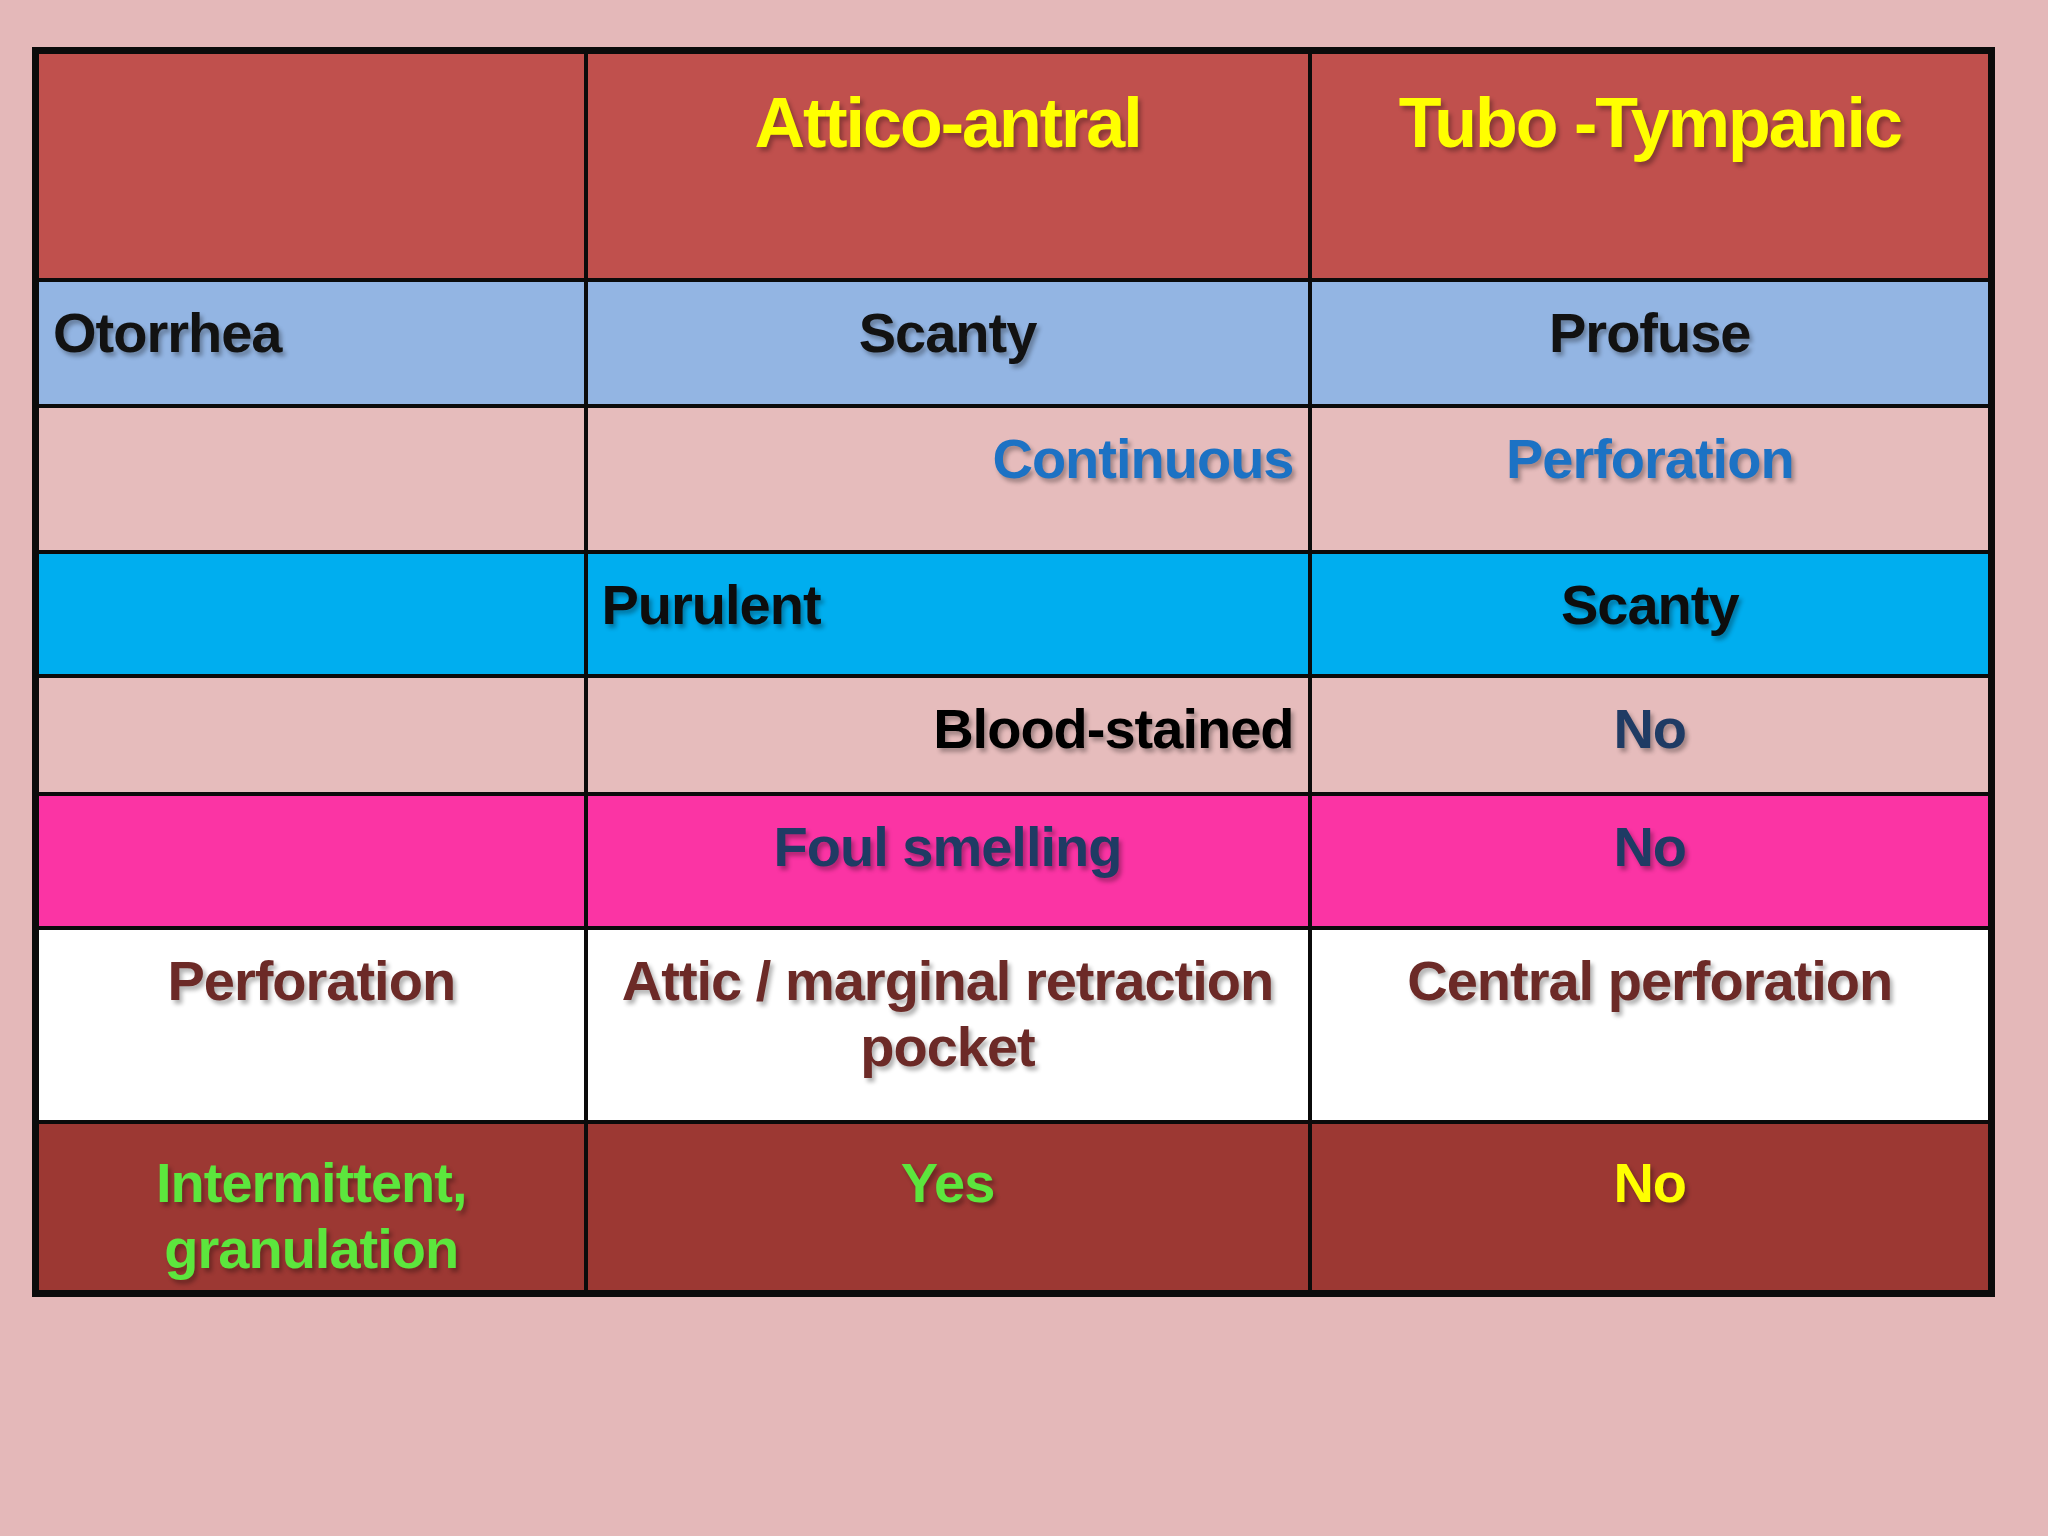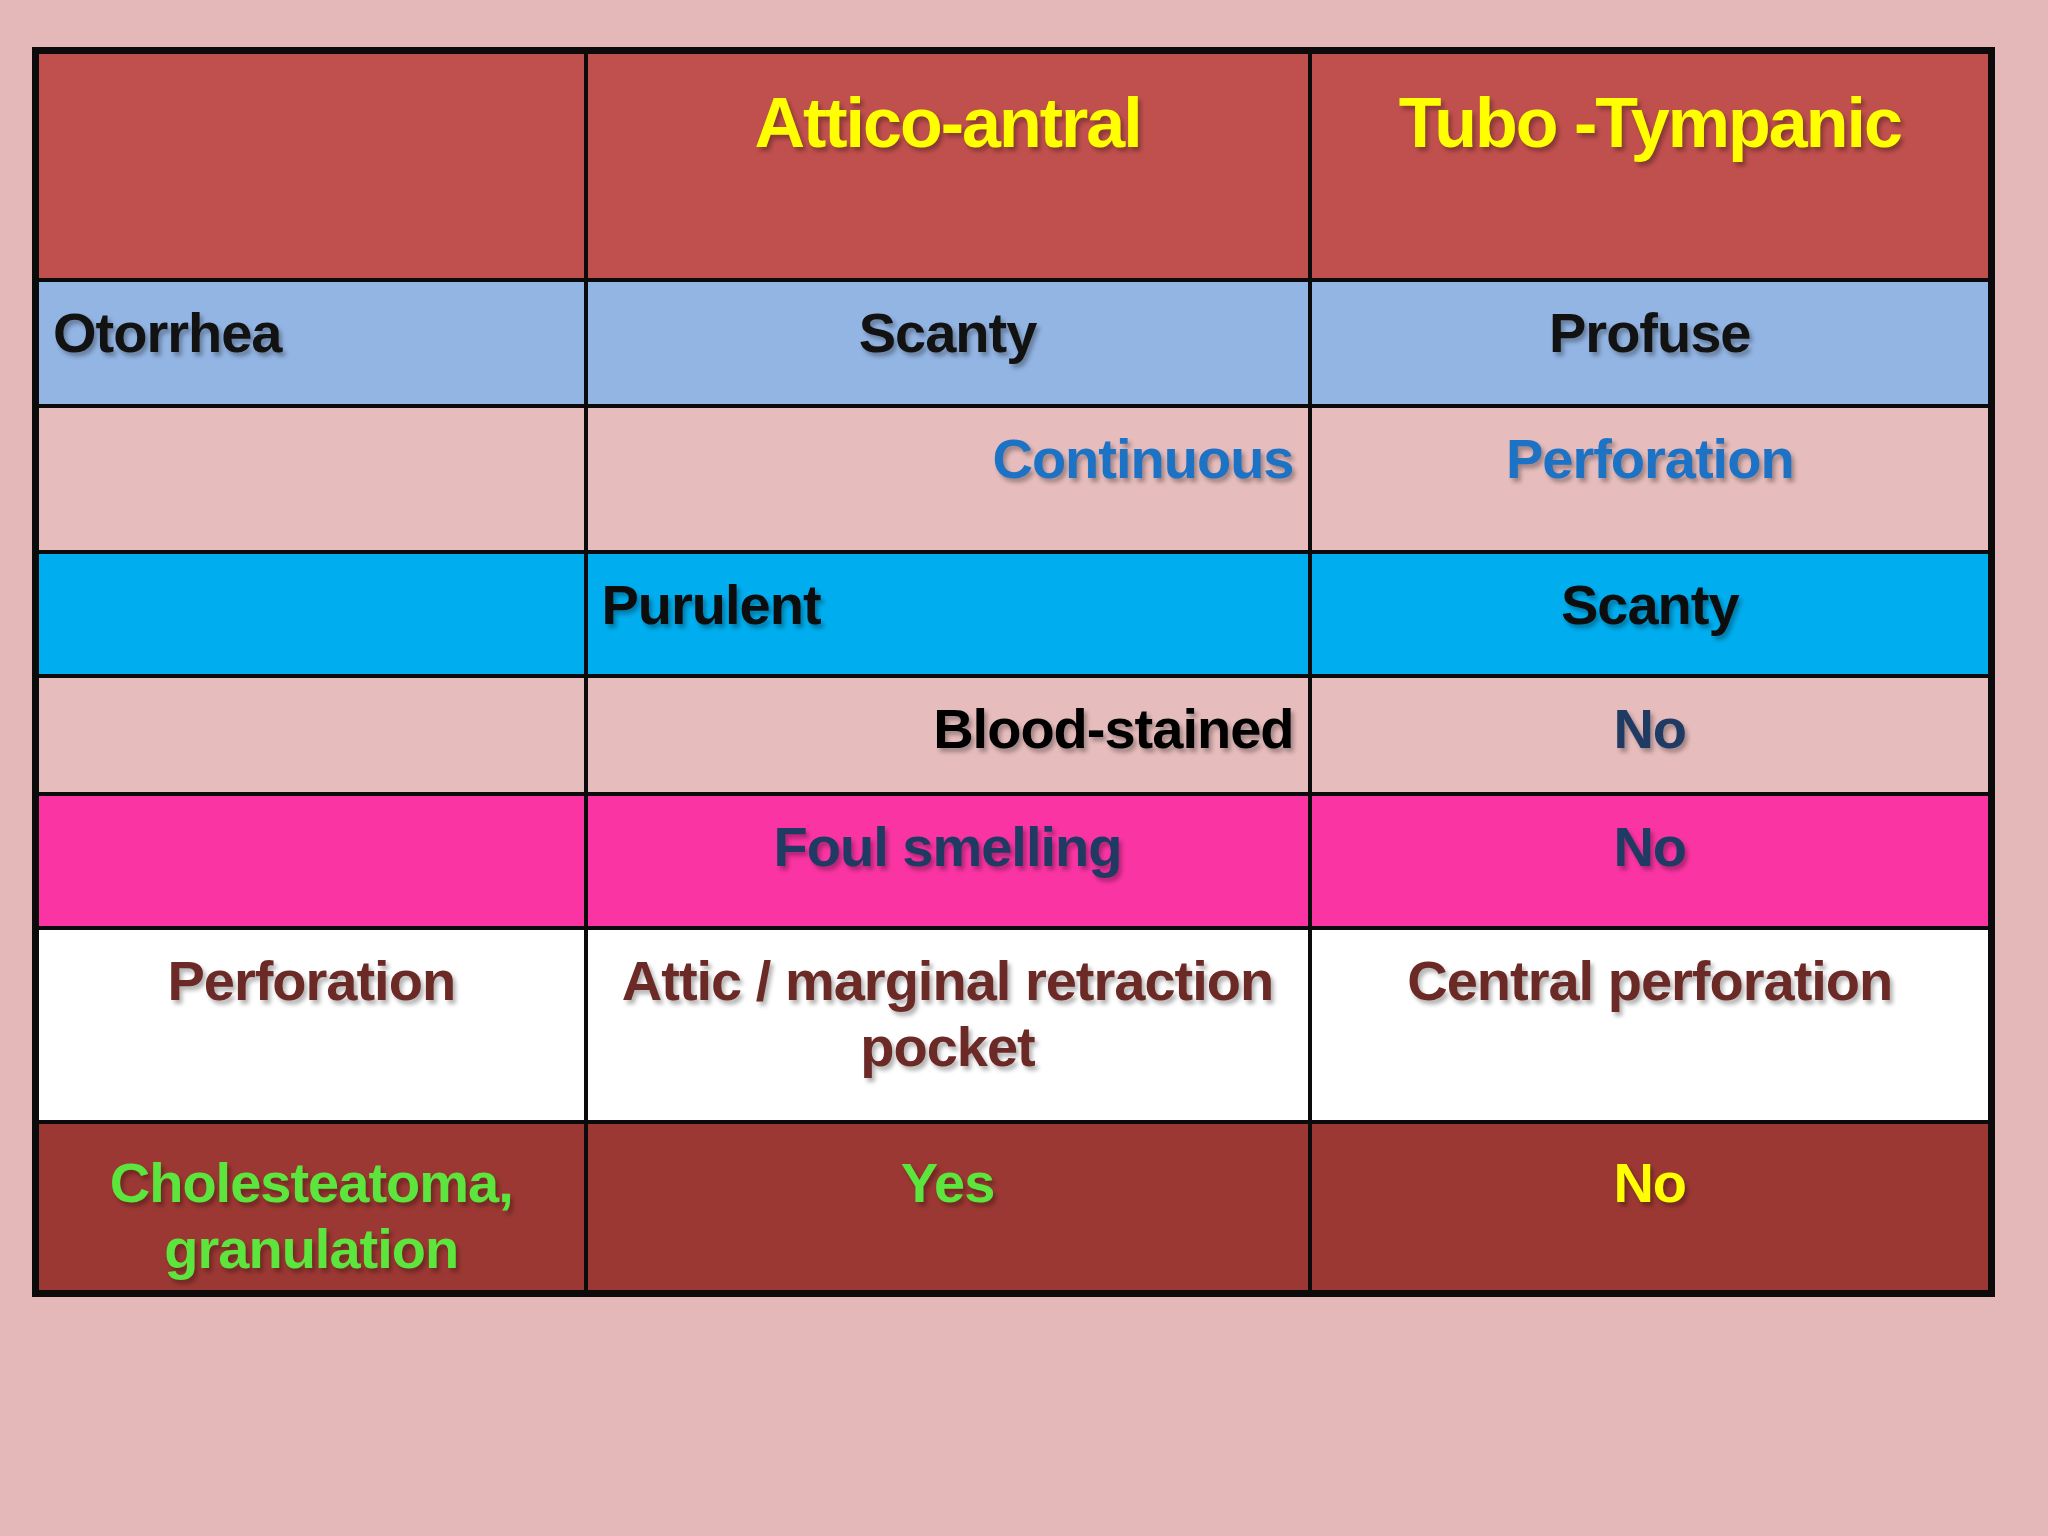--- a/index.html
+++ b/index.html
@@ -102,20 +102,20 @@
       <td style="color: rgb(31, 59, 100); text-align: center;">No</td>
     </tr>
 
     <tr class="r6" style="background-color: #ffffff;">
       <td style="color: rgb(108, 42, 39); text-align: center;">Perforation</td>
       <td style="color: rgb(108, 42, 39); text-align: center;">Attic / marginal retraction pocket</td>
       <td style="color: rgb(108, 42, 39); text-align: center;">Central perforation</td>
     </tr>
 
     <tr class="r7" style="background-color: rgb(156, 56, 51);">
-      <td style="color: rgb(92, 230, 61); text-align: center;">Cholesteatoma, granulation</td>
+      <td style="color: rgb(92, 230, 61); text-align: center;">Intermittent, granulation</td>
       <td style="color: rgb(92, 230, 61); text-align: center;">Yes</td>
       <td style="color: rgb(255, 255, 0); text-align: center;">No</td>
     </tr>
 
   </tbody>
     </table>
 </div>
 
 </body></html>

